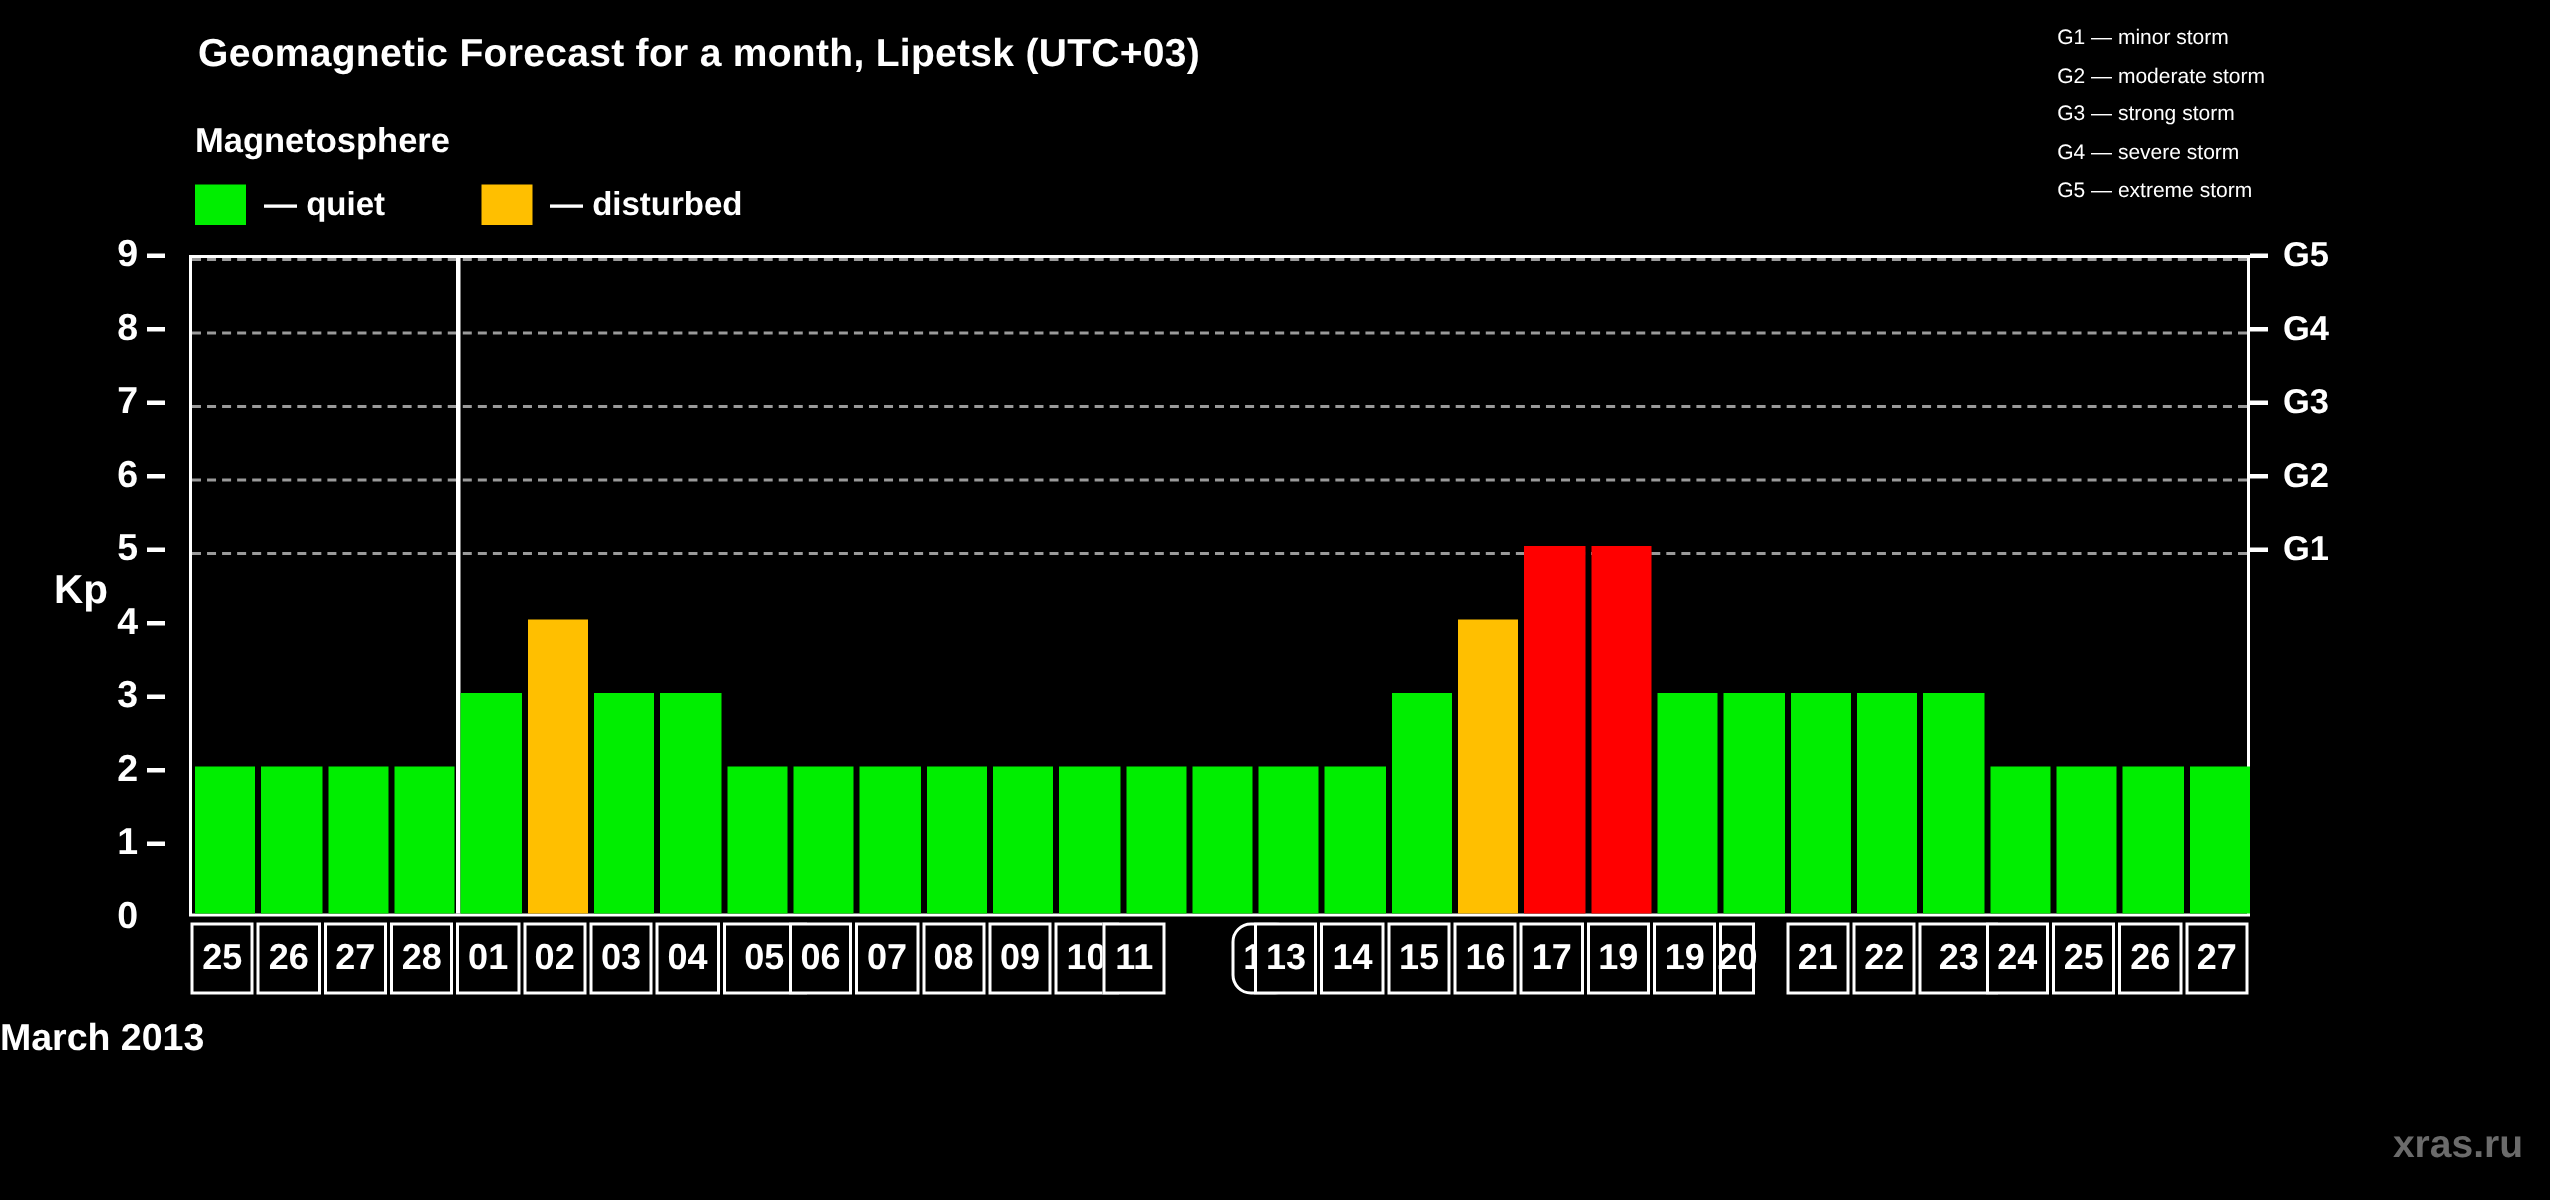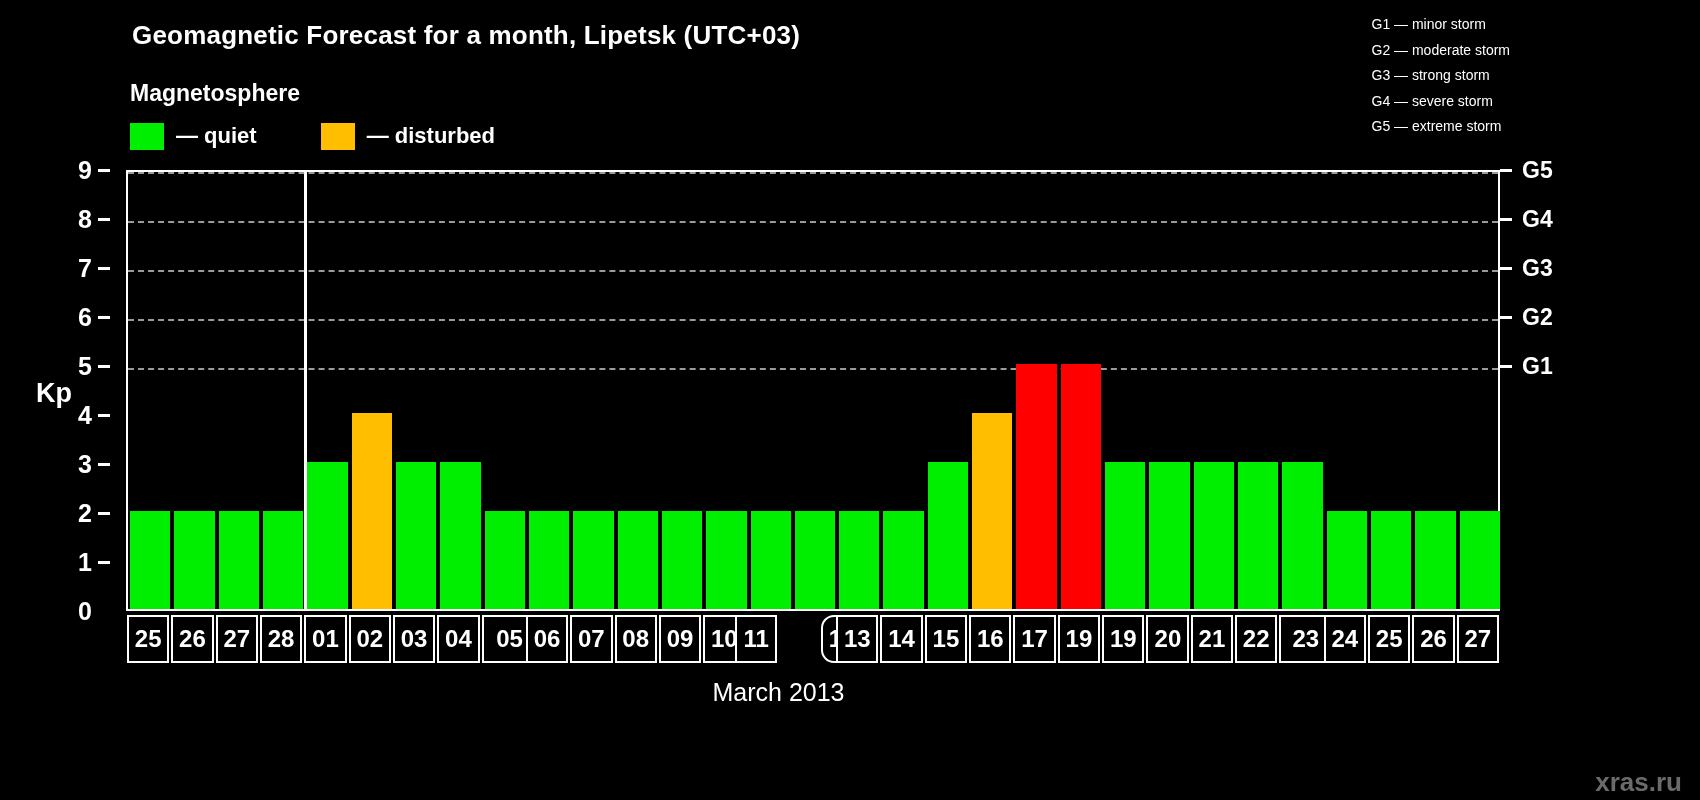--- a/index.html
+++ b/index.html
@@ -198,28 +198,28 @@
     font-weight: bold;
     background: #000000;
   }
 
   
   #x-axis-title {
     position: absolute;
     left: 0;
     top: 678px;
     width: 1557px;
-    text-align: center;
+    text-align: left;
     font-size: 25px;
-    font-weight: normal;
+    font-weight: bold;
   }
   #watermark {
     position: absolute;
     right: 18px;
-    bottom: 2px;
+    bottom: 22px;
     font-size: 26px;
     font-weight: bold;
     color: #6b6b6b;
   }
 </style>
 </head>
 <body>
 
 <div id="chart-title">Geomagnetic Forecast for a month, Lipetsk (UTC+03)</div>
 
@@ -343,21 +343,21 @@
     <div class="day-cell" style="left: 577.194px; width: 42.3226px;">10</div>
     <div class="day-cell" style="left: 609px; width: 42.3226px;">11</div>
     <div class="day-cell" style="left: 695px; width: 42.3226px; border-radius: 13px;">12</div>
     <div class="day-cell" style="left: 710.161px; width: 42.3226px;">13</div>
     <div class="day-cell" style="left: 754.484px; width: 42.3226px;">14</div>
     <div class="day-cell" style="left: 798.806px; width: 42.3226px;">15</div>
     <div class="day-cell" style="left: 843.129px; width: 42.3226px;">16</div>
     <div class="day-cell" style="left: 887.452px; width: 42.3226px;">17</div>
     <div class="day-cell" style="left: 931.774px; width: 42.3226px;">19</div>
     <div class="day-cell" style="left: 976.097px; width: 42.3226px;">19</div>
-    <div class="day-cell" style="left: 1020.42px; width: 43px;">20</div>
+    <div class="day-cell" style="left: 1020.42px; width: 24px;">20</div>
     <div class="day-cell" style="left: 1064.74px; width: 42.3226px;">21</div>
     <div class="day-cell" style="left: 1109.06px; width: 42.3226px;">22</div>
     <div class="day-cell" style="left: 1153.39px; width: 53px;">23</div>
     <div class="day-cell" style="left: 1197.71px; width: 42.3226px;">24</div>
     <div class="day-cell" style="left: 1242.03px; width: 42.3226px;">25</div>
     <div class="day-cell" style="left: 1286.35px; width: 42.3226px;">26</div>
     <div class="day-cell" style="left: 1330.68px; width: 42.3226px;">27</div>
   </div>
 
 <div id="x-axis-title">March 2013</div>

